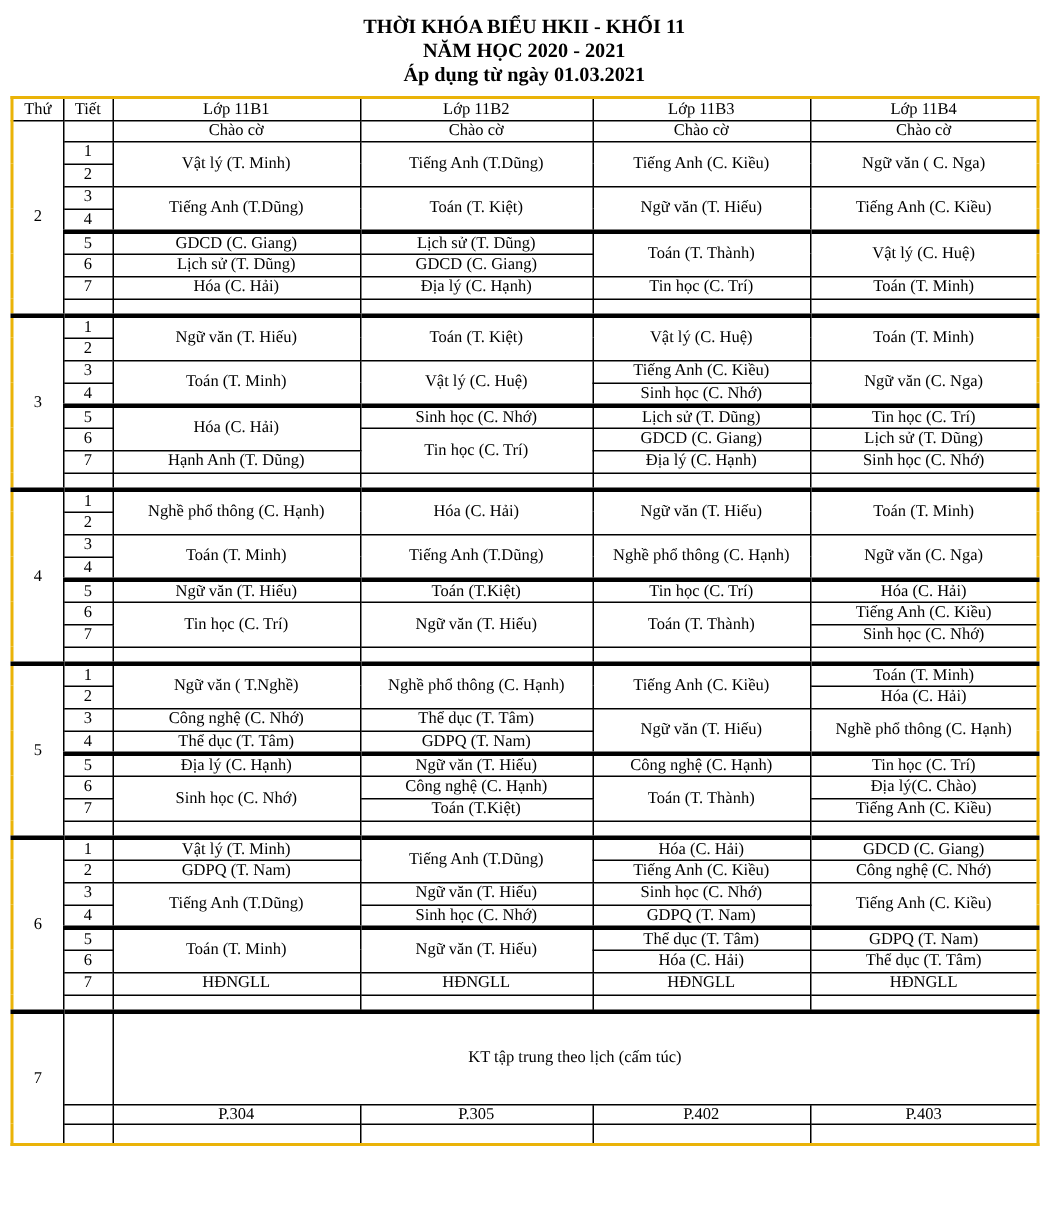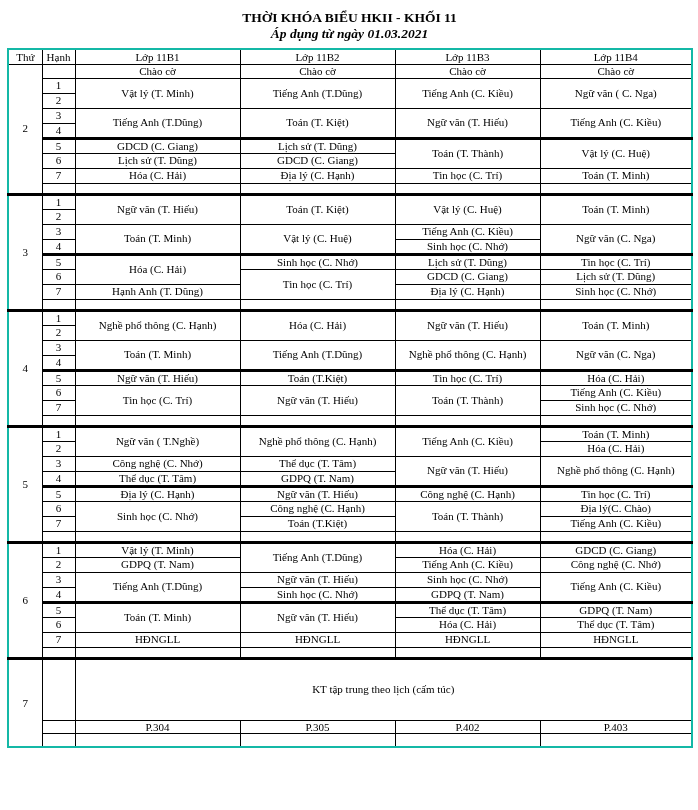--- a/index.html
+++ b/index.html
@@ -4,24 +4,24 @@
 <style>
   html,body{margin:0;padding:0;background:#ffffff;}
   body{
     width:698px;height:810px;overflow:hidden;
     font-family:"Liberation Serif","DejaVu Serif",serif;
     color:#000;
   }
   .page{padding:10px 0 0 7px;}
   .title-block{width:685px;text-align:center;margin-bottom:6px;}
   .title-line{font-weight:bold;font-size:13.5px;line-height:16px;}
-  .title-line.italic{font-style:italic;text-align:center;}
+  .title-line.italic{text-align:center;}
   table.tt{
     border-collapse:collapse;table-layout:fixed;width:685px;
-    border:2px solid #14b8a6;
+    border:2px solid #eab308;
   }
   table.tt td,table.tt th{
     border:1px solid #000;
     font-size:11px;line-height:1.12;
     text-align:center;vertical-align:middle;
     padding:0 1px;overflow:hidden;
     font-weight:normal;
   }
   tr.h-header{height:15px;}
   tr.h-assembly{height:14px;}
@@ -33,36 +33,37 @@
   .b{font-weight:bold;}
   .thick-top{border-top:3px solid #000 !important;}
   .day-top{border-top:3px solid #000 !important;}
 </style>
 </head>
 <body>
 
 <div class="page">
   <div class="title-block">
     <div class="title-line">THỜI KHÓA BIỂU HKII - KHỐI 11</div>
+    <div class="title-line">NĂM HỌC 2020 - 2021</div>
     <div class="title-line italic">Áp dụng từ ngày 01.03.2021</div>
   </div>
 
   <table class="tt" id="timetable">
     <colgroup>
       <col style="width:34px">
         <col style="width:33px">
       <col style="width:165px">
         <col style="width:155px">
       <col style="width:145px">
         <col style="width:152px">
     </colgroup>
     <tbody id="tt-body">
         <tr class="h-header">
           <th class="b">Thứ</th>
-          <th class="b">Hạnh</th>
+          <th class="b">Tiết</th>
           <th class="b">Lớp 11B1</th>
           <th class="b">Lớp 11B2</th>
           <th class="b">Lớp 11B3</th>
           <th class="b">Lớp 11B4</th>
         </tr>
         <tr class="h-assembly">
           <td rowspan="9" class="b">2</td>
           <td></td>
           <td class="b">Chào cờ</td>
           <td class="b">Chào cờ</td>

